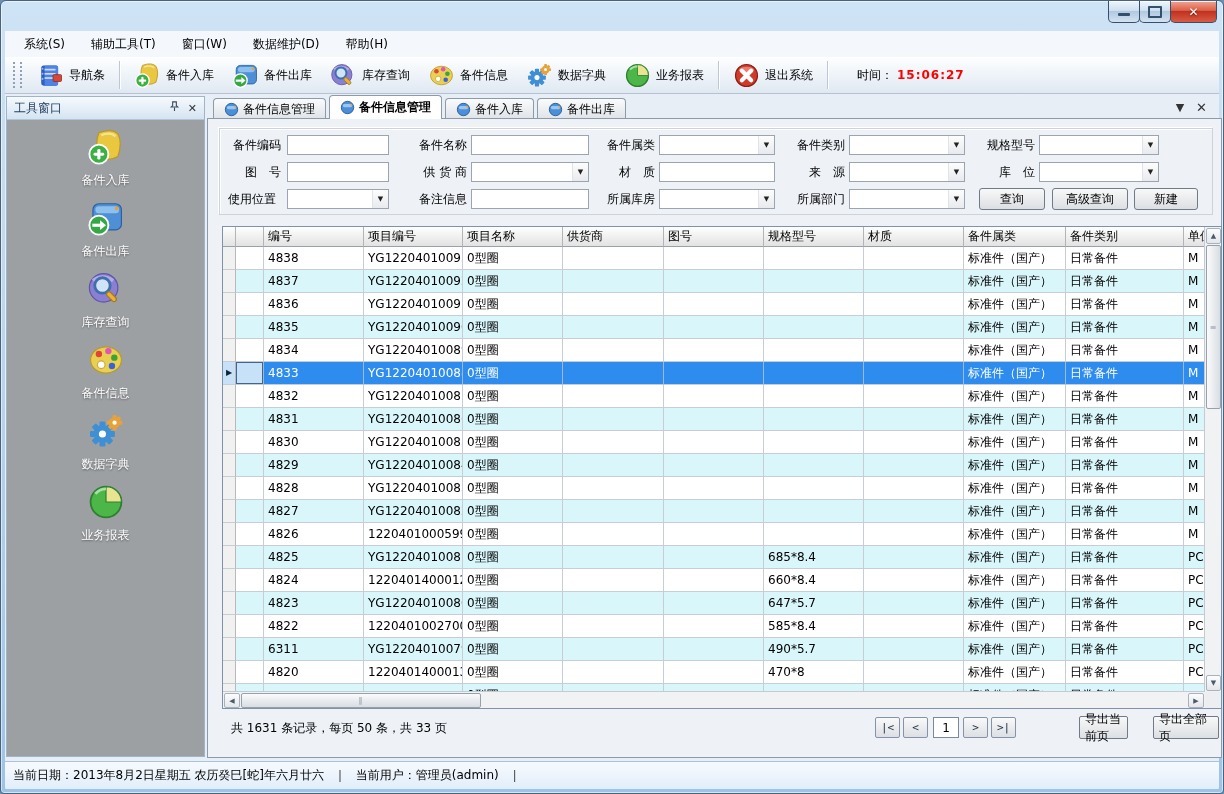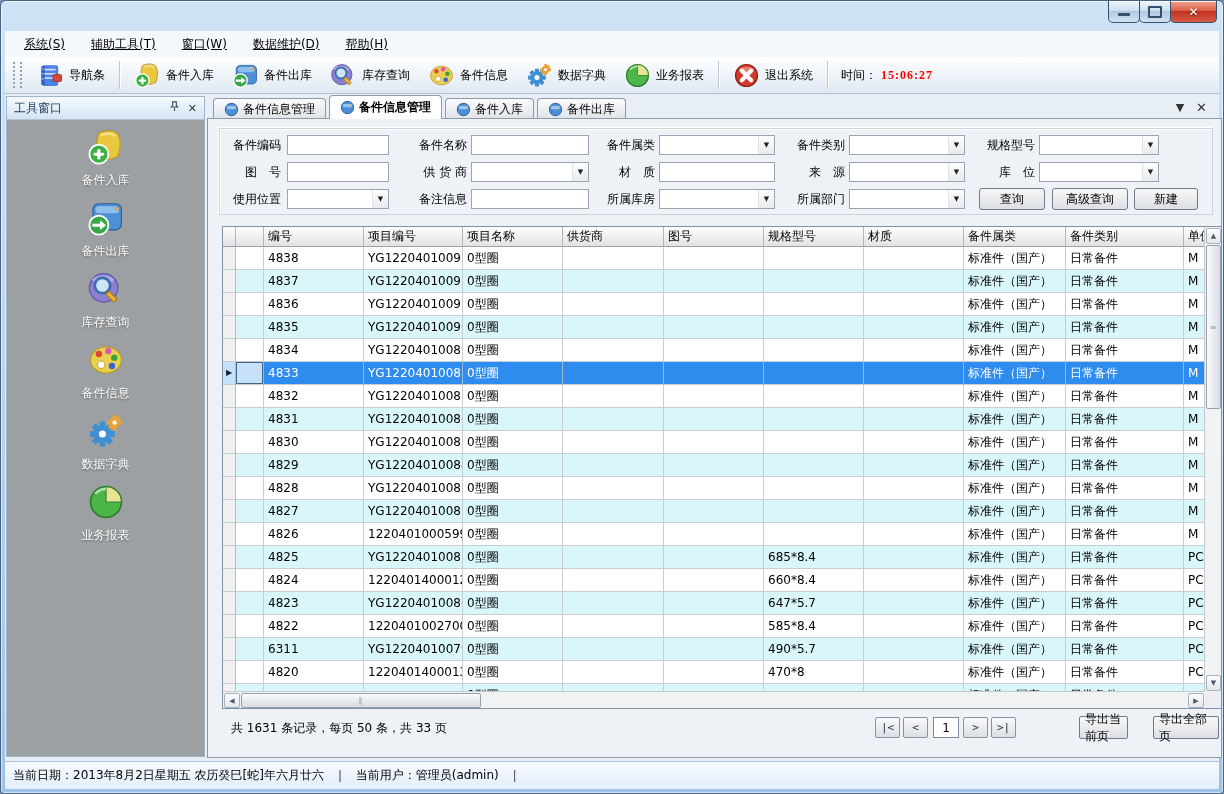--- a/index.html
+++ b/index.html
@@ -13,30 +13,30 @@
   .winbtns{right:6px;top:0;display:flex;}
   .wbtn{width:30px;height:21px;border:1px solid #35506b;border-top:none;border-radius:0 0 5px 5px;margin-left:-1px;
     background:linear-gradient(#eef5fb,#cfe0ef 45%,#b1c9e0 50%,#d3e2f1);display:flex;align-items:center;justify-content:center;box-shadow:inset 0 1px 0 rgba(255,255,255,.8);}
   .wbtn.close{width:45px;background:linear-gradient(#f0a694,#dd5f47 45%,#c03220 50%,#d95b43);color:#fff;}
   .g-min{width:12px;height:3px;background:#33506d;margin-top:6px;border-radius:1px;}
   .g-max{width:10px;height:8px;border:2px solid #33506d;border-radius:1px;}
   .g-x{color:#fff;font-weight:bold;font-size:12px;text-shadow:0 1px 2px rgba(0,0,0,.5);}
   
   .client{left:4px;top:30px;right:4px;bottom:4px;background:#e7eef6;border-radius:0 0 2px 2px;}
   
-  .menubar{left:4px;top:30px;right:4px;height:26px;background:#f4f7fb;display:flex;align-items:stretch;padding-left:6px;text-decoration:underline;}
+  .menubar{left:4px;top:30px;right:4px;height:26px;background:#f4f7fb;display:flex;align-items:stretch;padding-left:6px;}
   .menu-item{padding:0 13px;line-height:26px;cursor:default;}
   
   .toolbar{left:4px;top:56px;right:4px;height:37px;background:linear-gradient(#feffff,#dfe8f2);border-bottom:1px solid #b6c2d2;display:flex;align-items:center;padding:0 8px;}
   .grip{width:5px;height:26px;border-left:2px dotted #8fa2ba;border-right:2px dotted #8fa2ba;margin-right:6px;}
   .tb-items{display:flex;align-items:center;height:100%;}
   .tb-item{display:flex;align-items:center;gap:5px;padding:0 9px;height:32px;border-radius:3px;}
   .tb-ico svg{width:27px;height:27px;display:block;}
   .tb-sep{width:1px;height:28px;background:#bcc8d6;box-shadow:1px 0 0 #fff;margin:0 5px;}
-  .tb-time{display:flex;align-items:center;margin-left:8px;font-family:Liberation Serif, serif;}
+  .tb-time{display:flex;align-items:center;margin-left:24px;}
   .time-val{color:#ff0000;font-weight:bold;margin-left:4px;letter-spacing:1px;}
   
   .dock{left:5px;top:95px;width:199px;bottom:36px;border:1px solid #9fb4c9;background:#9da0a3;}
   .dock-hdr{height:22px;background:linear-gradient(#f5fafd,#d5e4f2);border-bottom:1px solid #b1c4d8;display:flex;align-items:center;justify-content:space-between;padding:0 7px;color:#1f3b5a;}
   .dock-btns{display:flex;gap:8px;align-items:center;color:#333;}
   .dock-btns svg{width:11px;height:11px;}
   .dock-x{font-size:11px;font-weight:bold;}
   .dock-cap{height:24px;line-height:24px;text-align:center;background:linear-gradient(#ffffff,#e3e3e3);border-bottom:1px solid #b9b9b9;}
   .dock-items{padding-top:6px;}
   .dk-item{height:69px;display:flex;flex-direction:column;align-items:center;justify-content:flex-start;padding-top:2px;cursor:default;}
@@ -398,21 +398,21 @@
       <div class="abs f-lbl" style="left: 596px; top: 161px;">材　质</div>
       <input class="abs f-inp" style="left: 658px; top: 161px; width: 116px;">
       <div class="abs f-lbl" style="left: 786px; top: 161px;">来　源</div>
       <div class="abs f-sel" style="left: 848px; top: 161px; width: 116px;">
         <span class="arr">▼</span>
       </div>
       <div class="abs f-lbl" style="left: 976px; top: 161px;">库　位</div>
       <div class="abs f-sel" style="left: 1038px; top: 161px; width: 120px;">
         <span class="arr">▼</span>
       </div>
-      <div class="abs f-lbl" style="left: 222px; top: 188px;">使用位置</div>
+      <div class="abs f-lbl" style="left: 222px; top: 188px; text-align: center;">使用位置</div>
       <div class="abs f-sel" style="left: 286px; top: 188px; width: 102px;">
         <span class="arr">▼</span>
       </div>
       <div class="abs f-lbl" style="left: 408px; top: 188px;">备注信息</div>
       <input class="abs f-inp" style="left: 470px; top: 188px; width: 118px;">
       <div class="abs f-lbl" style="left: 596px; top: 188px;">所属库房</div>
       <div class="abs f-sel" style="left: 658px; top: 188px; width: 116px;">
         <span class="arr">▼</span>
       </div>
       <div class="abs f-lbl" style="left: 786px; top: 188px;">所属部门</div>

